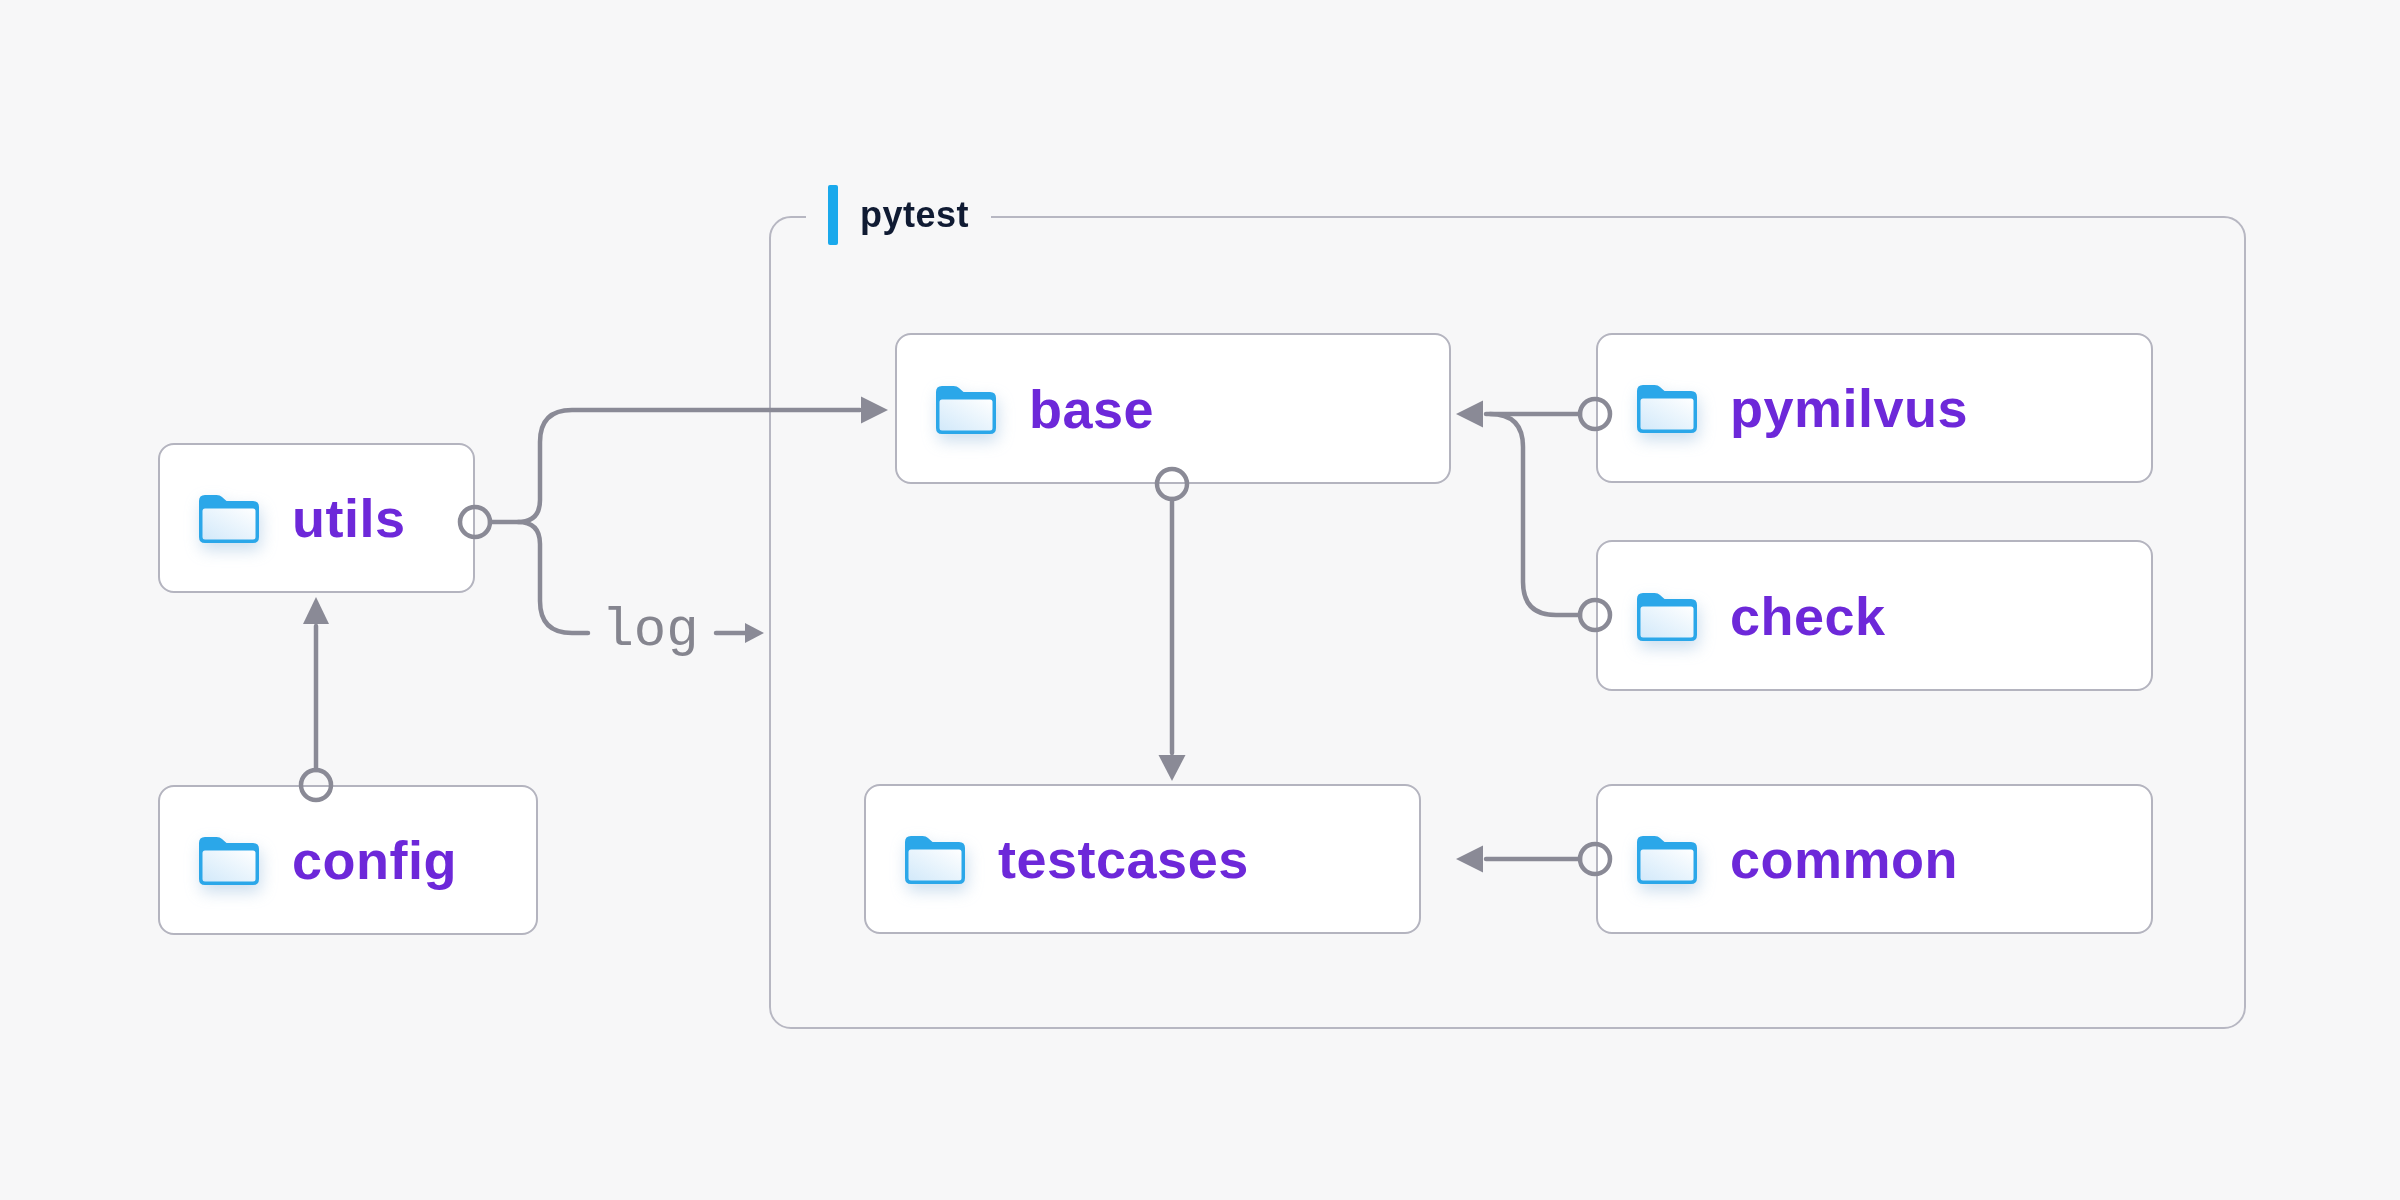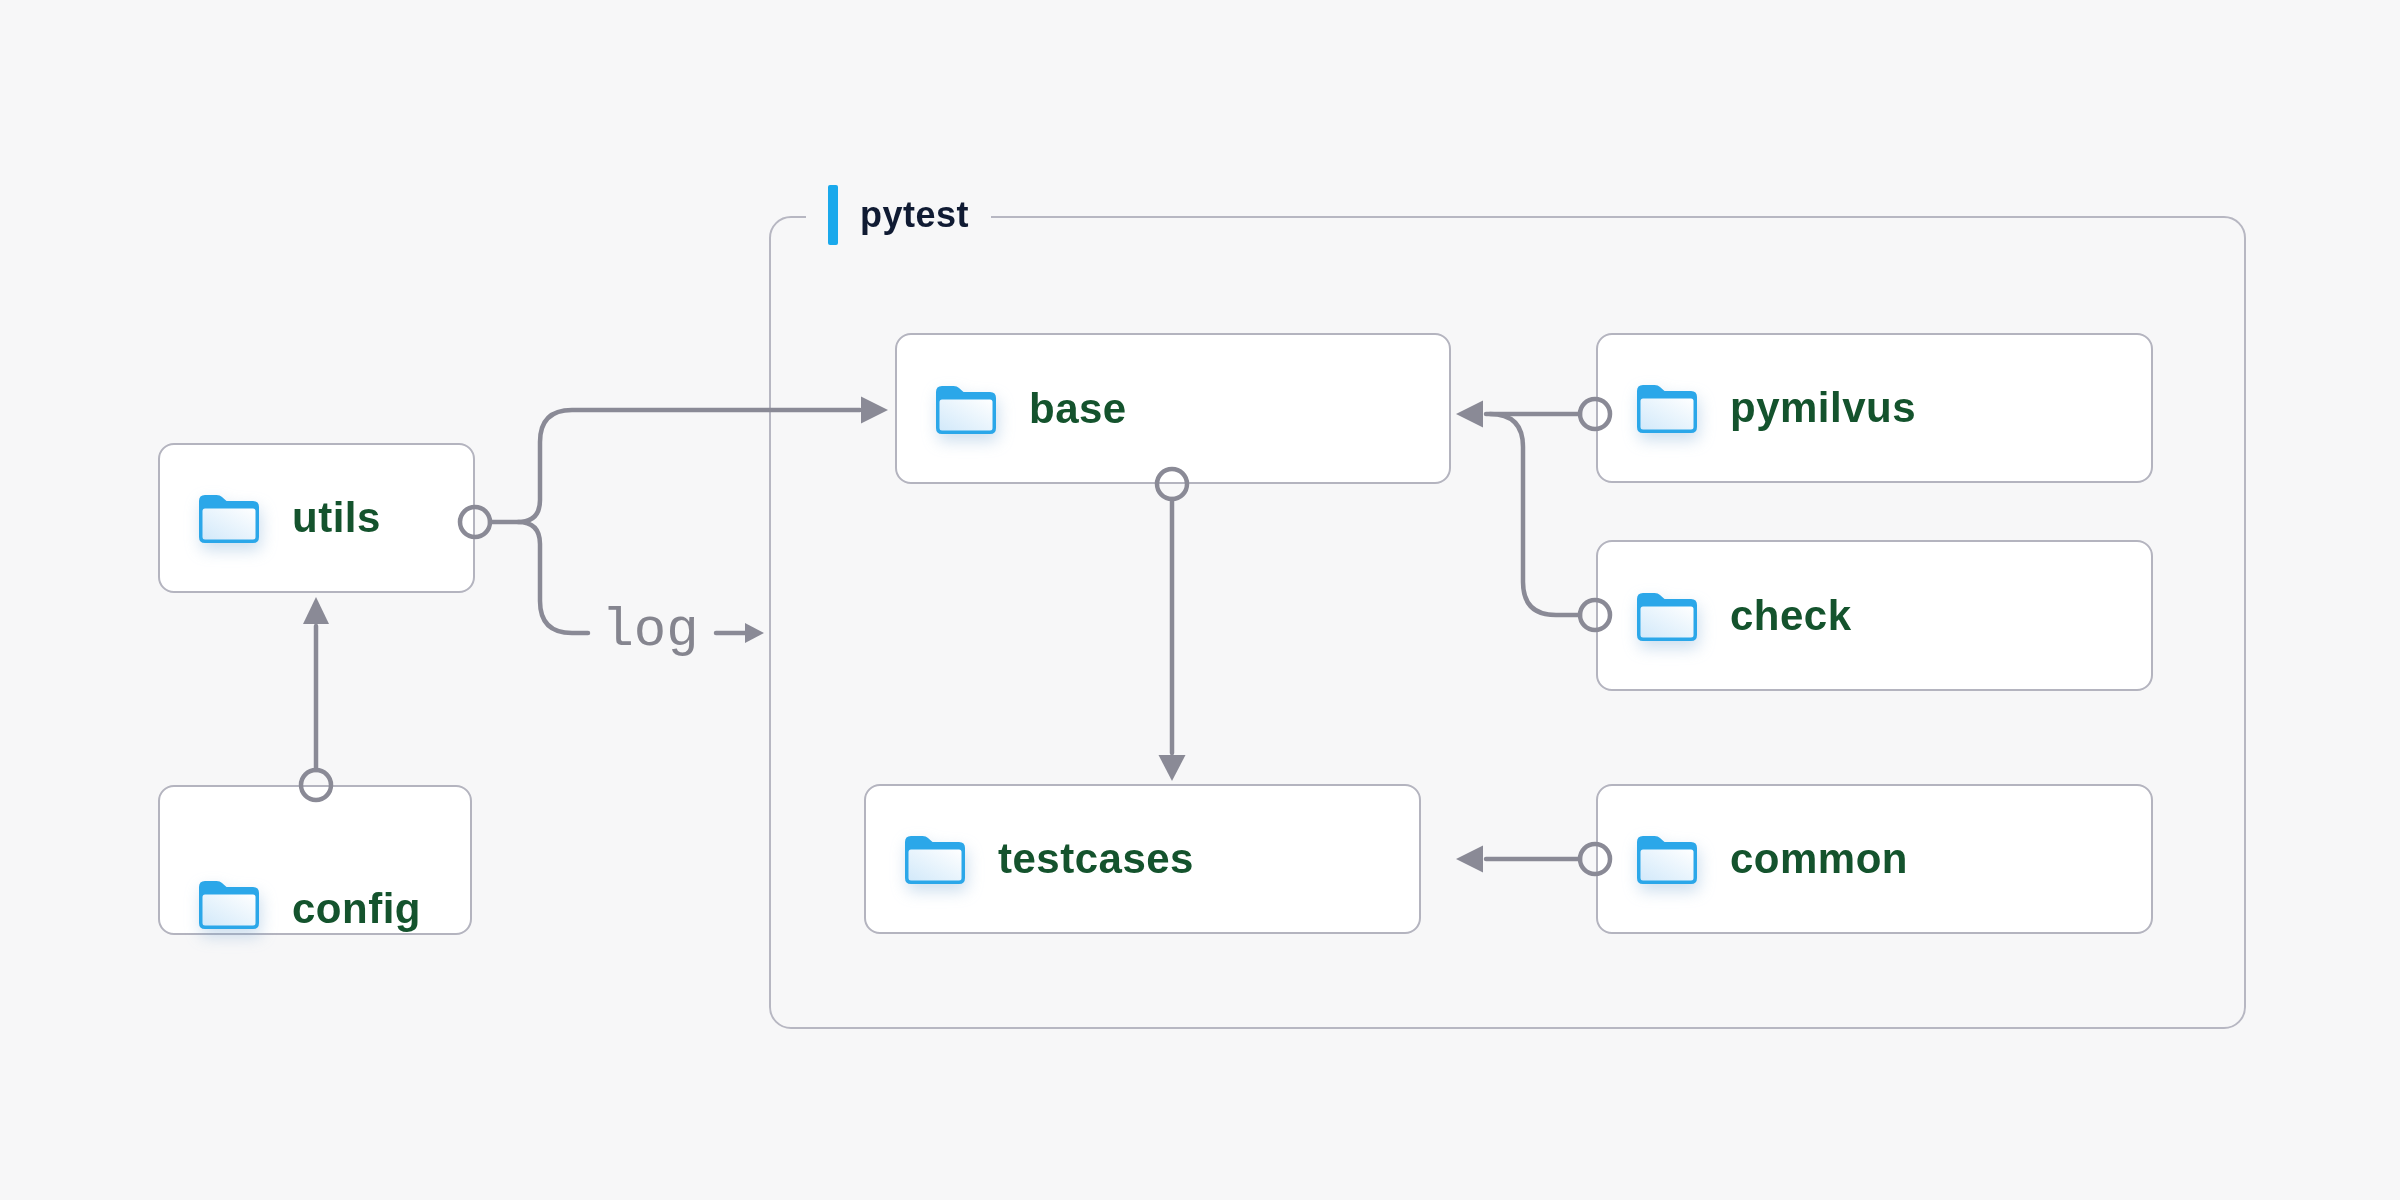--- a/index.html
+++ b/index.html
@@ -56,23 +56,23 @@
     border: 2.5px solid #b4b4bf;
     border-radius: 16px;
     box-sizing: border-box;
     display: flex;
     align-items: center;
     padding-left: 36px;
     gap: 30px;
     z-index: 2;
   }
   .node-label {
-    font-size: 42px;
+    font-size: 54px;
     font-weight: 700;
-    color: #14532d;
+    color: #6d28d9;
     letter-spacing: 0.5px;
     white-space: nowrap;
   }
   .folder-icon {
     width: 66px; height: 58px;
     flex: 0 0 auto;
     display: inline-block;
     filter: drop-shadow(2px 7px 8px rgba(110, 160, 205, 0.35));
   }
 
@@ -114,21 +114,21 @@
               <stop offset="0" stop-color="#ffffff"></stop>
               <stop offset="1" stop-color="#d2e9fa"></stop>
             </linearGradient>
           </defs>
           <path fill="#2ba7e9" d="M3,48 V12 Q3,6 9,6 H20.5 Q24,6 26,8 L30.5,12 H57 Q63,12 63,18 V48 Q63,54 57,54 H9 Q3,54 3,48 Z"></path>
           <rect x="6.5" y="19.5" width="53" height="31" rx="2.5" fill="url(#fg0)"></rect>
         </svg></span>
     <span class="node-label">utils</span>
   </div>
 
-  <div class="node" style="left:158px; top:785px; width:314px; height:150px;align-items:flex-end;">
+  <div class="node" style="left:158px; top:785px; width:380px; height:150px;">
     <span class="folder-icon"><svg viewBox="0 0 66 58" width="66" height="58">
           <defs>
             <linearGradient id="fg1" x1="1" y1="0" x2="0" y2="1">
               <stop offset="0" stop-color="#ffffff"></stop>
               <stop offset="1" stop-color="#d2e9fa"></stop>
             </linearGradient>
           </defs>
           <path fill="#2ba7e9" d="M3,48 V12 Q3,6 9,6 H20.5 Q24,6 26,8 L30.5,12 H57 Q63,12 63,18 V48 Q63,54 57,54 H9 Q3,54 3,48 Z"></path>
           <rect x="6.5" y="19.5" width="53" height="31" rx="2.5" fill="url(#fg1)"></rect>
         </svg></span>

